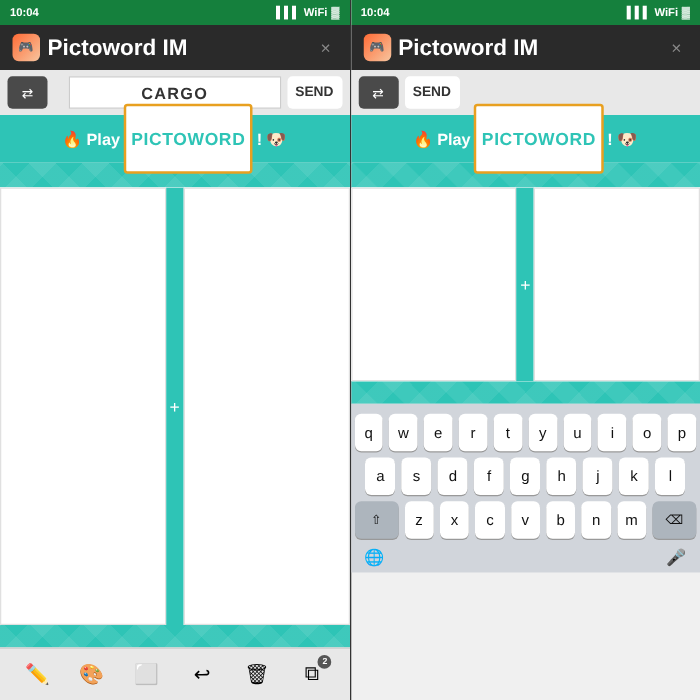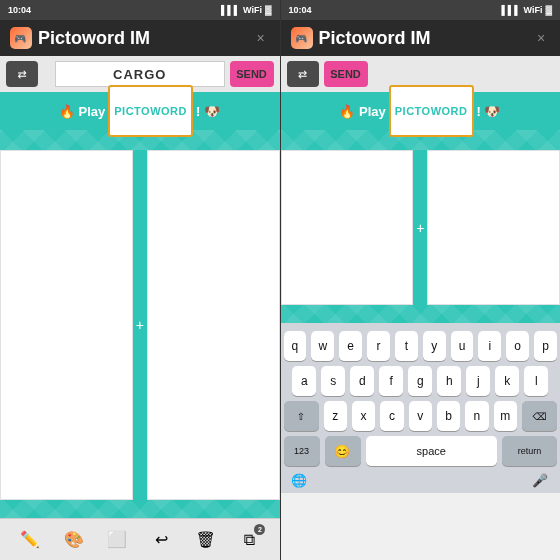--- a/index.html
+++ b/index.html
@@ -16,21 +16,21 @@
       width: 280px;
       height: 560px;
       background: #f0f0f0;
       display: flex;
       flex-direction: column;
       overflow: hidden;
     }
     
     .status-bar {
       height: 20px;
-      background: #404040;
+      background: #15803d;
       display: flex;
       align-items: center;
       justify-content: space-between;
       padding: 0 8px;
       font-size: 9px;
       color: white;
       font-weight: 600;
     }
     .status-right {
       display: flex;
@@ -108,21 +108,21 @@
       font-size: 13px;
       font-weight: 600;
       color: #333;
       letter-spacing: 1px;
       display: flex;
       align-items: center;
       justify-content: center;
       margin-left: 12px;
     }
     .send-btn {
-      background: #ec4899;
+      background: #ffffff;
       border: none;
       border-radius: 4px;
       width: 44px;
       height: 26px;
       font-size: 11px;
       font-weight: 700;
       color: #333;
       cursor: pointer;
       display: flex;
       align-items: center;
@@ -141,21 +141,21 @@
       position: relative;
     }
     .banner-text {
       display: flex;
       align-items: center;
       gap: 3px;
     }
     .pictoword-label {
       background: white;
       color: #2ec4b6;
-      font-size: 11px;
+      font-size: 14px;
       font-weight: 800;
       padding: 18px 4px;
       border-radius: 3px;
       letter-spacing: 0.5px;
       border: 2px solid #e8a020;
       text-align: center;
     }
     
     .teal-area {
       background: #2ec4b6;
@@ -446,25 +446,19 @@
       <div class="key">z</div>
       <div class="key">x</div>
       <div class="key">c</div>
       <div class="key">v</div>
       <div class="key">b</div>
       <div class="key">n</div>
       <div class="key">m</div>
       <div class="key special">⌫</div>
     </div>
 
-    <div class="keyboard-row">
-      <div class="key special num-key" style="font-size:9px;">123</div>
-      <div class="key special emoji-key">😊</div>
-      <div class="key space" style="font-size:11px;">space</div>
-      <div class="key return-key special" style="font-size:9px; max-width:55px;">return</div>
-    </div>
 
     <div style="height:18px; display:flex; align-items:center; justify-content:space-between; padding:0 8px;">
       <span style="font-size:13px;">🌐</span>
       <span style="font-size:13px;">🎤</span>
     </div>
   </div>
 </div>
 
 </body></html>

